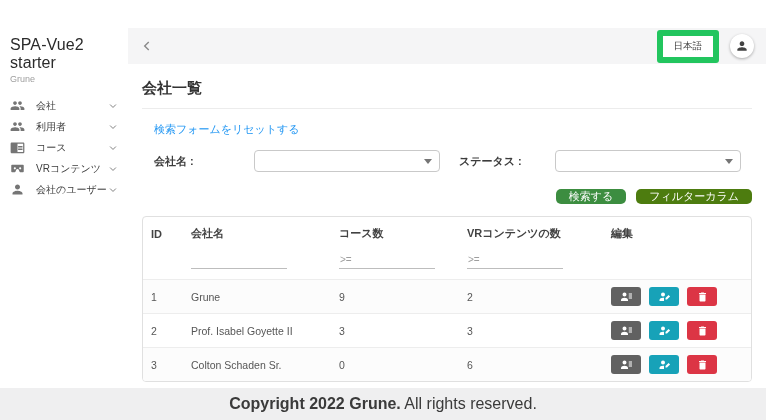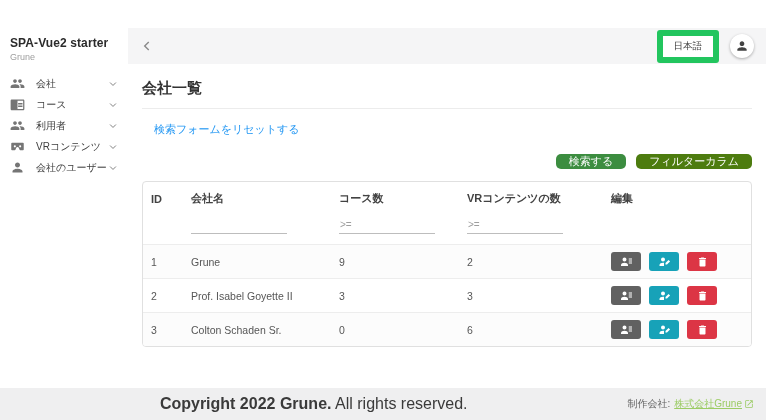--- a/index.html
+++ b/index.html
@@ -10,21 +10,21 @@
     position: relative;
     overflow: hidden;
   }
   svg { display: block; }
 
   
   .sidebar {
     position: absolute; left: 0; top: 28px; bottom: 32px; width: 128px;
     background: #fff; padding: 8px 10px; z-index: 2;
   }
-  .sidebar-title { font-size: 12px; font-weight: bold; color: #2b2b2b; letter-spacing: .1px; }
+  .sidebar-title { font-size: 16px; font-weight: normal; color: #2b2b2b; letter-spacing: .1px; }
   .sidebar-subtitle { font-size: 9px; color: #9e9e9e; margin-top: 2px; }
   .nav { margin-top: 11px; }
   .nav-item { display: flex; align-items: center; height: 21px; cursor: pointer; }
   .nav-icon { width: 15px; height: 15px; flex: 0 0 15px; color: #757575; }
   .nav-icon svg { width: 100%; height: 100%; }
   .nav-label { font-size: 10px; color: #3d3d3d; margin-left: 11px; white-space: nowrap; }
   .nav-chevron { margin-left: auto; width: 10px; height: 10px; color: #757575; }
   .nav-chevron svg { width: 100%; height: 100%; }
 
   
@@ -125,37 +125,37 @@
       <span class="nav-label">会社</span>
       <span class="nav-chevron">
         <svg viewBox="0 0 24 24" fill="none" stroke="currentColor" stroke-width="2.2">
             <polyline points="5 8.5 12 15.5 19 8.5"></polyline>
           </svg>
       </span>
     </div>
     <div class="nav-item">
       <span class="nav-icon">
         <svg viewBox="0 0 24 24" fill="currentColor">
+            <path d="M16 11c1.66 0 3-1.34 3-3s-1.34-3-3-3-3 1.34-3 3 1.34 3 3 3zm-8 0c1.66 0 3-1.34 3-3S9.66 5 8 5 5 6.34 5 8s1.34 3 3 3zm0 2c-2.33 0-7 1.17-7 3.5V19h14v-2.5c0-2.33-4.67-3.5-7-3.5zm8 0c-.29 0-.62.02-.97.05 1.16.84 1.97 1.97 1.97 3.45V19h6v-2.5c0-2.33-4.67-3.5-7-3.5z"></path>
+          </svg>
+      </span>
+      <span class="nav-label">利用者</span>
+      <span class="nav-chevron">
+        <svg viewBox="0 0 24 24" fill="none" stroke="currentColor" stroke-width="2.2">
+            <polyline points="5 8.5 12 15.5 19 8.5"></polyline>
+          </svg>
+      </span>
+    </div>
+    <div class="nav-item">
+      <span class="nav-icon">
+        <svg viewBox="0 0 24 24" fill="currentColor">
             <path d="M13 12h7v1.5h-7zM13 9.5h7V11h-7zM13 14.5h7V16h-7zM21 4H3c-1.1 0-2 .9-2 2v13c0 1.1.9 2 2 2h18c1.1 0 2-.9 2-2V6c0-1.1-.9-2-2-2zm0 15h-9V6h9v13z"></path>
           </svg>
       </span>
       <span class="nav-label">コース</span>
-      <span class="nav-chevron">
-        <svg viewBox="0 0 24 24" fill="none" stroke="currentColor" stroke-width="2.2">
-            <polyline points="5 8.5 12 15.5 19 8.5"></polyline>
-          </svg>
-      </span>
-    </div>
-    <div class="nav-item">
-      <span class="nav-icon">
-        <svg viewBox="0 0 24 24" fill="currentColor">
-            <path d="M16 11c1.66 0 3-1.34 3-3s-1.34-3-3-3-3 1.34-3 3 1.34 3 3 3zm-8 0c1.66 0 3-1.34 3-3S9.66 5 8 5 5 6.34 5 8s1.34 3 3 3zm0 2c-2.33 0-7 1.17-7 3.5V19h14v-2.5c0-2.33-4.67-3.5-7-3.5zm8 0c-.29 0-.62.02-.97.05 1.16.84 1.97 1.97 1.97 3.45V19h6v-2.5c0-2.33-4.67-3.5-7-3.5z"></path>
-          </svg>
-      </span>
-      <span class="nav-label">利用者</span>
       <span class="nav-chevron">
         <svg viewBox="0 0 24 24" fill="none" stroke="currentColor" stroke-width="2.2">
             <polyline points="5 8.5 12 15.5 19 8.5"></polyline>
           </svg>
       </span>
     </div>
     <div class="nav-item">
       <span class="nav-icon">
         <svg viewBox="0 0 24 24" fill="currentColor">
             <path d="M20.74 6H3.26C2.56 6 2 6.56 2 7.26v9.48C2 17.44 2.56 18 3.26 18h4.3c.51 0 .97-.31 1.16-.78l1.12-2.8a2.3 2.3 0 0 1 4.32 0l1.12 2.8c.19.47.65.78 1.16.78h4.3c.7 0 1.26-.56 1.26-1.26V7.26C22 6.56 21.44 6 20.74 6zM7.75 13.5a1.75 1.75 0 1 1 0-3.5 1.75 1.75 0 0 1 0 3.5zm8.5 0a1.75 1.75 0 1 1 0-3.5 1.75 1.75 0 0 1 0 3.5z"></path>
@@ -197,20 +197,36 @@
         <path d="M12 12c2.21 0 4-1.79 4-4s-1.79-4-4-4-4 1.79-4 4 1.79 4 4 4zm0 2c-2.67 0-8 1.34-8 4v2h16v-2c0-2.66-5.33-4-8-4z"></path>
       </svg>
   </button>
 </header>
 
 <main class="content">
   <h1 class="page-title">会社一覧</h1>
 
   <a class="reset-link">検索フォームをリセットする</a>
 
+  <div class="form-row">
+    <div class="form-group">
+      <span class="form-label">会社名 :</span>
+      <div class="select-box">
+        <span class="select-value"></span>
+        <span class="select-caret"></span>
+      </div>
+    </div>
+    <div class="form-group">
+      <span class="form-label">ステータス :</span>
+      <div class="select-box">
+        <span class="select-value"></span>
+        <span class="select-caret"></span>
+      </div>
+    </div>
+  </div>
 
   <div class="buttons-row">
     <button class="btn btn-search">検索する</button>
     <button class="btn btn-filter">フィルターカラム</button>
   </div>
 
   <div class="table-card">
     <table>
       <colgroup>
         <col style="width:40px">
@@ -328,22 +344,13 @@
 
 </tbody>
     </table>
   </div>
 </main>
 
 <footer class="footer">
   <div class="footer-center">
     <strong>Copyright 2022 Grune.</strong><span> All rights reserved.</span>
   </div>
-  <div class="footer-credit">
-    <span>制作会社:</span>
-    <a class="credit-link">
-      <span>株式会社Grune</span>
-      <svg viewBox="0 0 24 24" fill="currentColor">
-          <path d="M19 19H5V5h7V3H5c-1.11 0-2 .9-2 2v14c0 1.1.89 2 2 2h14c1.1 0 2-.9 2-2v-7h-2v7zM14 3v2h3.59l-9.83 9.83 1.41 1.41L19 6.41V10h2V3h-7z"></path>
-        </svg>
-    </a>
-  </div>
 </footer>
 
 </body></html>

